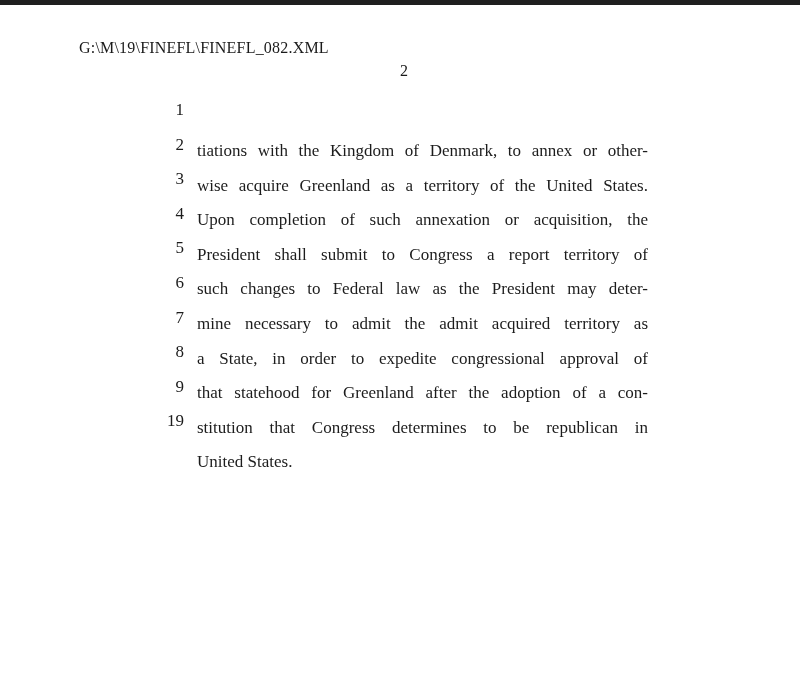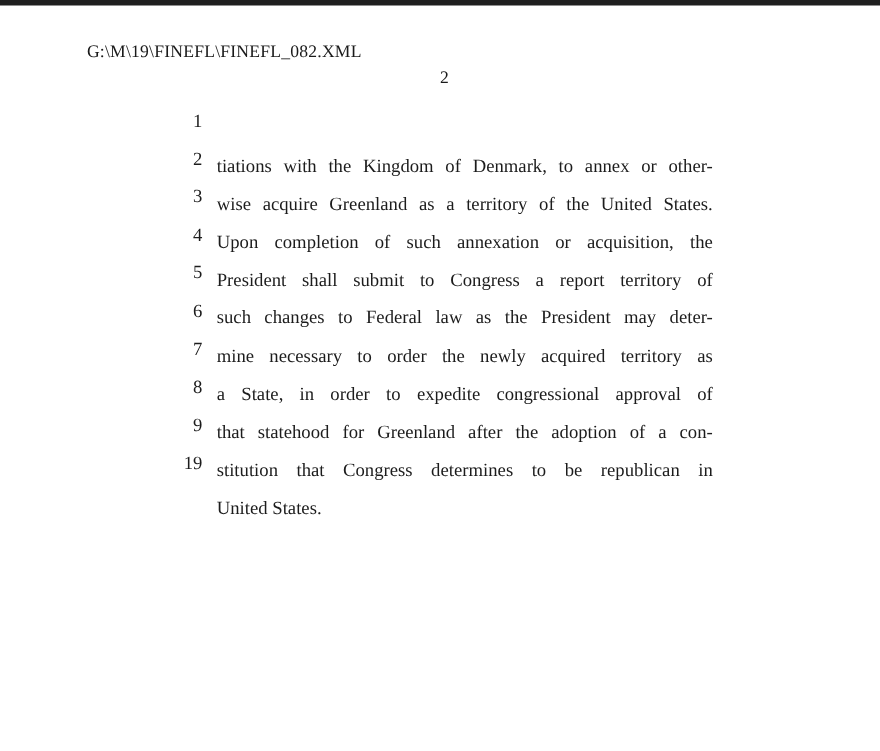--- a/index.html
+++ b/index.html
@@ -106,21 +106,21 @@
     <div class="bill-line">
       <span class="line-num">4</span>
       <span class="line-text">President shall submit to Congress a report territory of</span>
     </div>
     <div class="bill-line">
       <span class="line-num">5</span>
       <span class="line-text">such changes to Federal law as the President may deter-</span>
     </div>
     <div class="bill-line">
       <span class="line-num">6</span>
-      <span class="line-text">mine necessary to order the newly acquired territory as</span>
+      <span class="line-text">mine necessary to admit the admit acquired territory as</span>
     </div>
     <div class="bill-line">
       <span class="line-num">7</span>
       <span class="line-text">a State, in order to expedite congressional approval of</span>
     </div>
     <div class="bill-line">
       <span class="line-num">8</span>
       <span class="line-text">that statehood for Greenland after the adoption of a con-</span>
     </div>
     <div class="bill-line">

